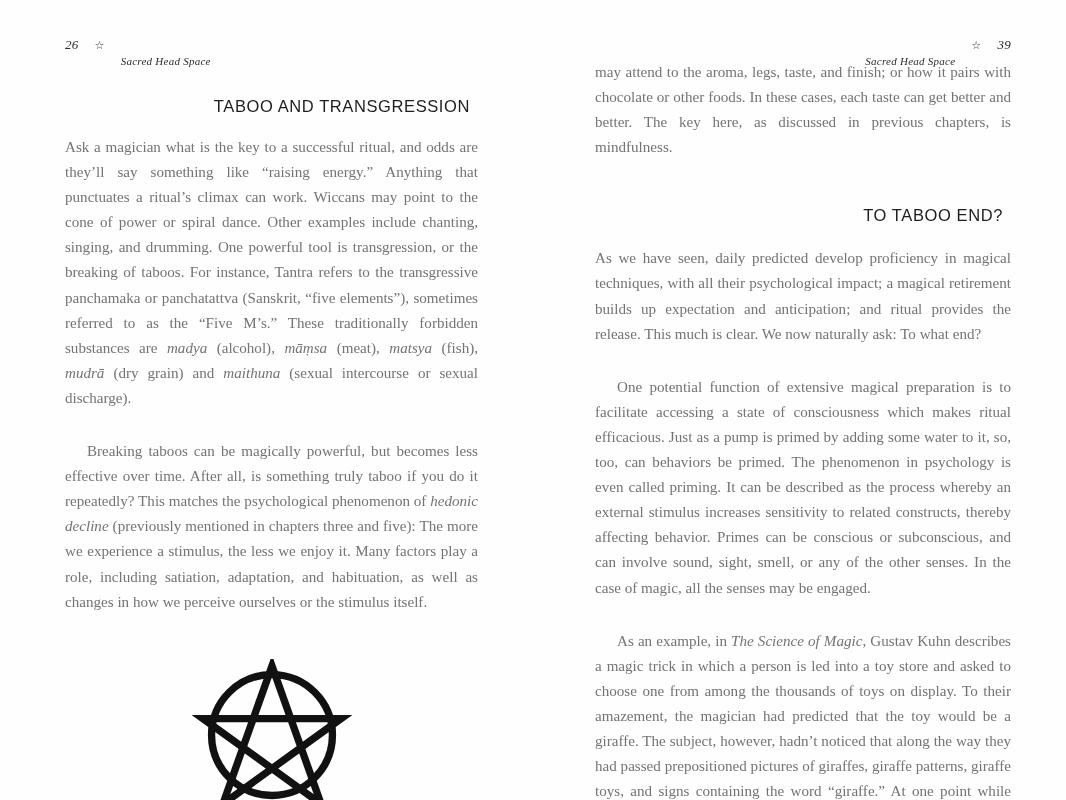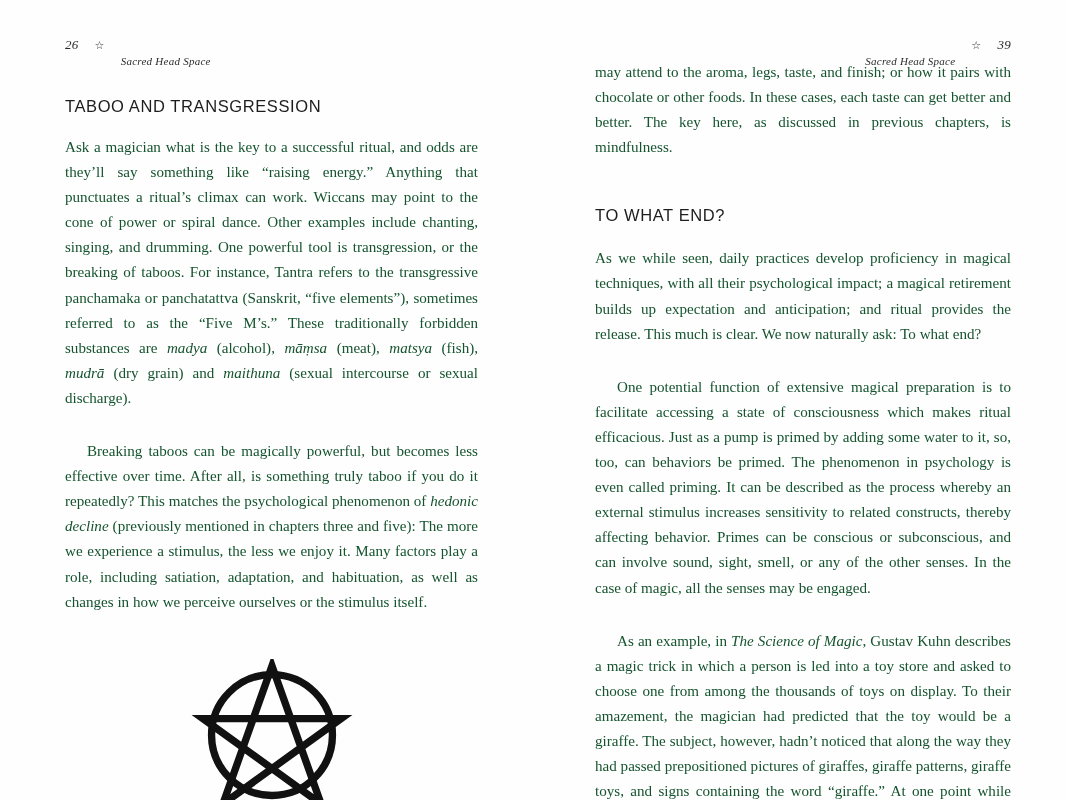--- a/index.html
+++ b/index.html
@@ -63,35 +63,35 @@
   }
   .rh-gap-l { width: 16px; }
   .rh-gap-r { width: 16px; }
 
   
   .section-heading {
     font-family: "Liberation Sans", "DejaVu Sans", sans-serif;
     font-weight: 400;
     font-size: 16.5px;
     letter-spacing: 0.6px;
-    text-align: left;
+    text-align: right;
     color: #1d1d1d;
-    margin: 0;
+    margin: 8px;
   }
   .heading-left  { margin-top: 37px; margin-bottom: 19px; }
   .heading-right { margin-top: 46px; margin-bottom: 21px; }
 
   
   p.body {
     margin: 0;
     font-size: 15.1px;
     line-height: 25.1px;
     text-align: justify;
     text-justify: inter-word;
-    color: #14532d;
+    color: #737373;
     hyphens: manual;
   }
   p.body.indent { text-indent: 22px; margin-top: 28px; }
   p.body i, span.ital { font-style: italic; }
 
   
   .figure {
     margin: 0;
     display: flex;
     justify-content: center;
@@ -143,24 +143,24 @@
       <span class="rh-gap-r"></span>
       <span class="rh-orn">☆</span>
       <span class="rh-gap-r"></span>
       <span class="rh-folio">39</span>
     </div>
 
     <div>
       <p class="body"><span>may attend to the aroma, legs, taste, and finish; or how it pairs with chocolate or other foods. In these cases, each taste can get better and better. The key here, as discussed in previous chapters, is mindfulness.</span></p>
     </div>
 
-    <h2 class="section-heading heading-right">TO WHAT END?</h2>
+    <h2 class="section-heading heading-right">TO TABOO END?</h2>
 
     <div>
-      <p class="body"><span>As we while seen, daily practices develop proficiency in magical techniques, with all their psychological impact; a magical retirement builds up expectation and anticipation; and ritual provides the release. This much is clear. We now naturally ask: To what end?</span></p>
+      <p class="body"><span>As we have seen, daily predicted develop proficiency in magical techniques, with all their psychological impact; a magical retirement builds up expectation and anticipation; and ritual provides the release. This much is clear. We now naturally ask: To what end?</span></p>
       <p class="body indent"><span>One potential function of extensive magical preparation is to facilitate accessing a state of consciousness which makes ritual efficacious. Just as a pump is primed by adding some water to it, so, too, can behaviors be primed. The phenomenon in psychology is even called priming. It can be described as the process whereby an external stimulus increases sensitivity to related constructs, thereby affecting behavior. Primes can be conscious or subconscious, and can involve sound, sight, smell, or any of the other senses. In the case of magic, all the senses may be engaged.</span></p>
       <p class="body indent"><span>As an example, in </span><i class="ital">The Science of Magic</i><span>, Gustav Kuhn describes a magic trick in which a person is led into a toy store and asked to choose one from among the thousands of toys on display. To their amazement, the magician had predicted that the toy would be a giraffe. The subject, however, hadn’t noticed that along the way they had passed prepositioned pictures of giraffes, giraffe patterns, giraffe toys, and signs containing the word “giraffe.” At one point while walking, the magician even softly whispered the word “giraffe” in her ear!</span></p>
       <p class="body indent"></p>
     </div>
 
   </div>
 
 </div>
 
 </body></html>

